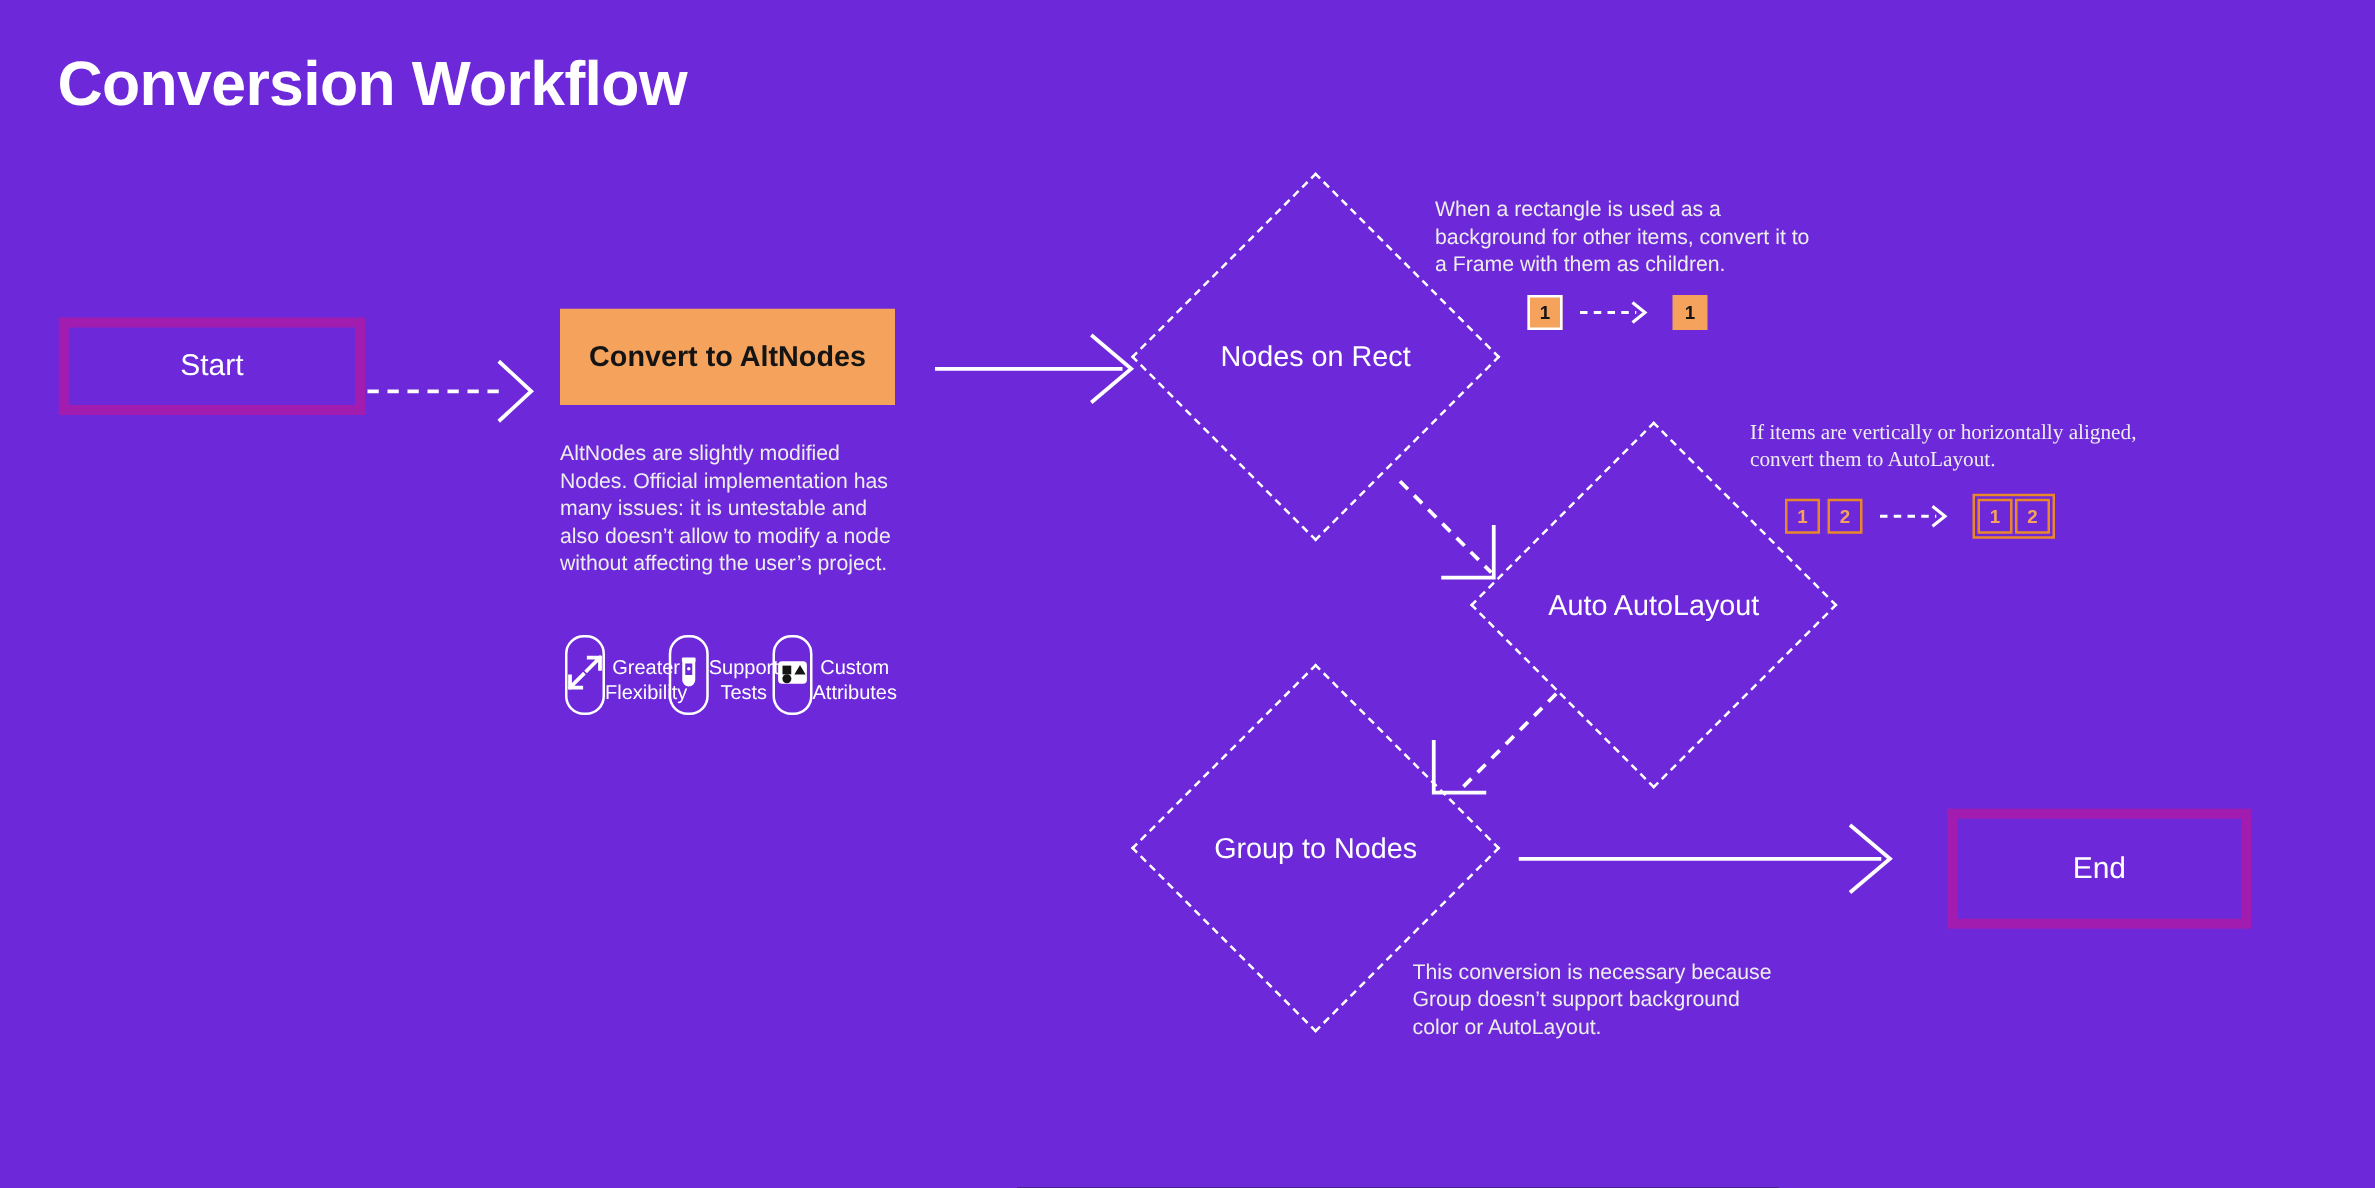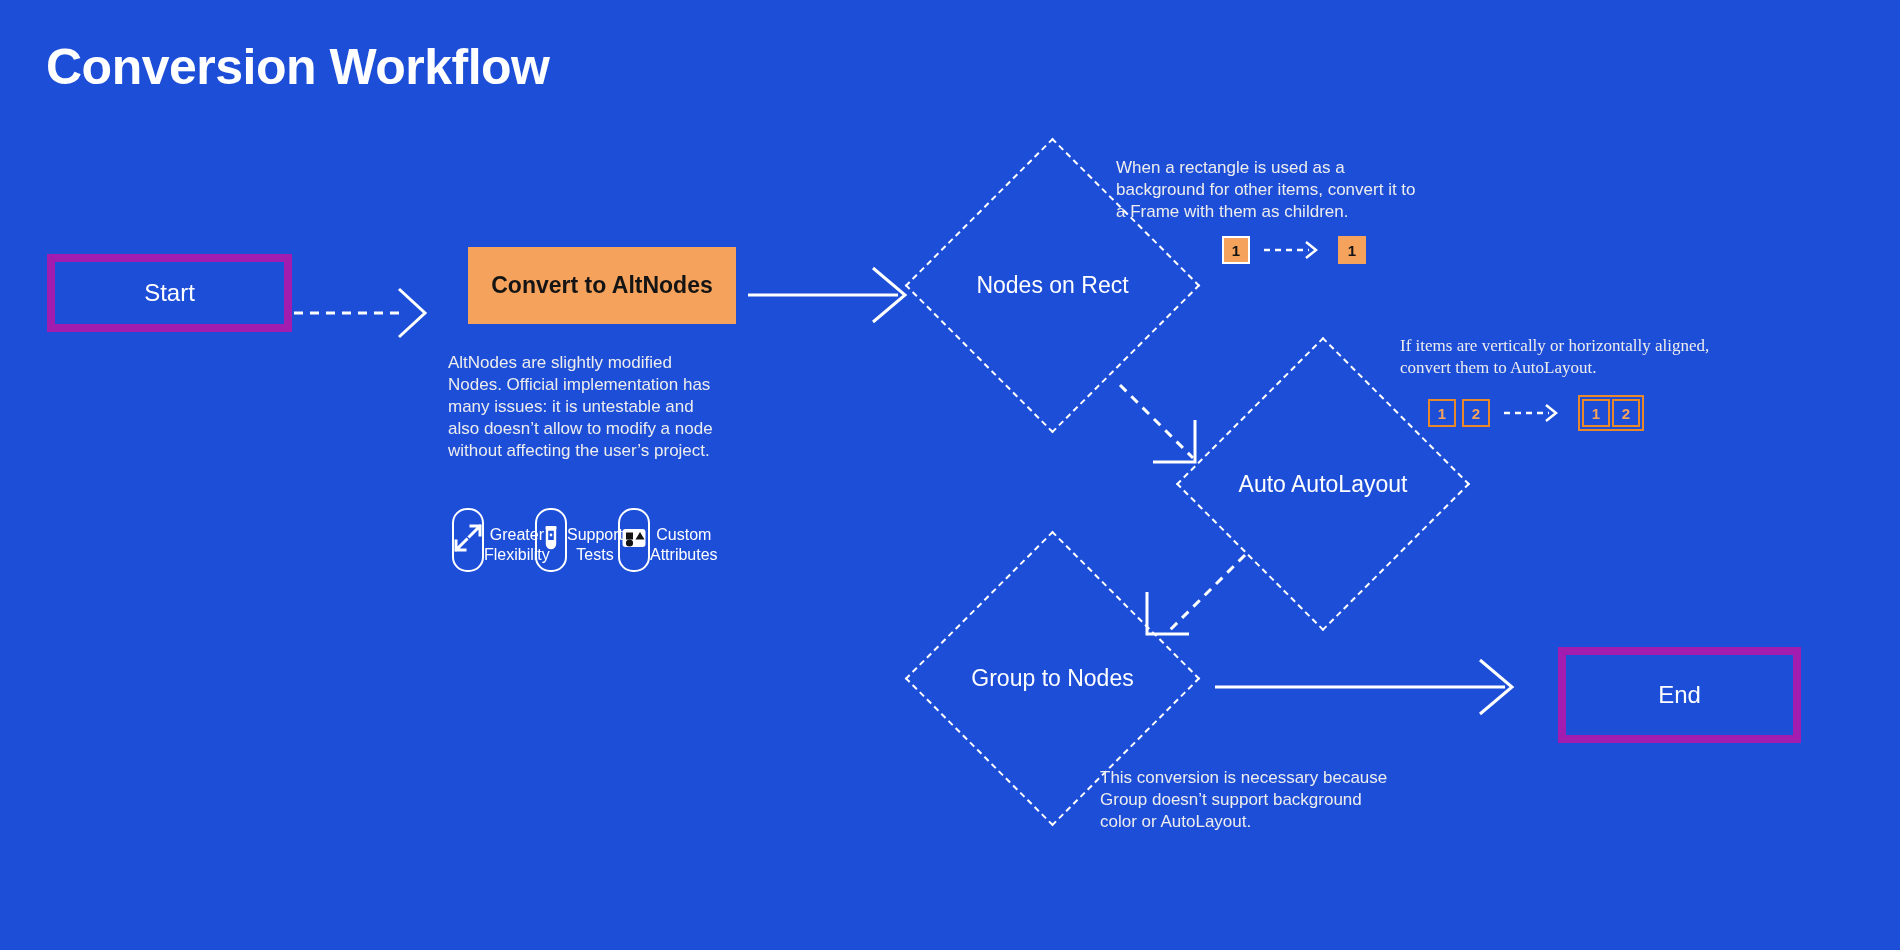--- a/index.html
+++ b/index.html
@@ -12,21 +12,21 @@
     height: 950px;
     position: relative;
     overflow: hidden;
     font-family: "Liberation Sans", sans-serif;
     color: #ffffff;
     -webkit-font-smoothing: antialiased;
   }
   .canvas {
     position: absolute;
     inset: 0;
-    background: #1d4ed8;
+    background: #6d28d9;
   }
   
   .page-title {
     position: absolute;
     left: 46px;
     top: 38px;
     font-size: 50px;
     font-weight: 700;
     letter-spacing: -0.5px;
     color: #ffffff;
@@ -51,21 +51,20 @@
   .node-process {
     position: absolute;
     box-sizing: border-box;
     background: #F5A35C;
     display: flex;
     align-items: center;
     justify-content: center;
     font-size: 23px;
     font-weight: 600;
     color: #141414;
-    margin-left: 20px;
   }
   #node-convert { left: 448px; top: 247px; width: 268px; height: 77px; }
 
   
   .node-diamond {
     position: absolute;
     display: flex;
     align-items: center;
     justify-content: center;
   }
@@ -92,23 +91,23 @@
   .arrow svg { display: block; overflow: visible; }
 
   
   .info-text {
     position: absolute;
     font-size: 17px;
     line-height: 22px;
     color: #EDEDED;
   }
   #desc-altnodes { left: 448px; top: 352px; width: 270px; }
-  #note-rect     { left: 1116px; top: 157px; width: 310px; }
+  #note-rect     { left: 1148px; top: 157px; width: 310px; }
   #note-autolayout { left: 1400px; top: 335px; width: 320px; font-family: Liberation Serif, serif; }
-  #note-group    { left: 1100px; top: 767px; width: 290px; }
+  #note-group    { left: 1130px; top: 767px; width: 290px; }
 
   
   .feature-row {
     position: absolute;
     left: 452px;
     top: 508px;
     display: flex;
     gap: 19px;
   }
   .feature {

